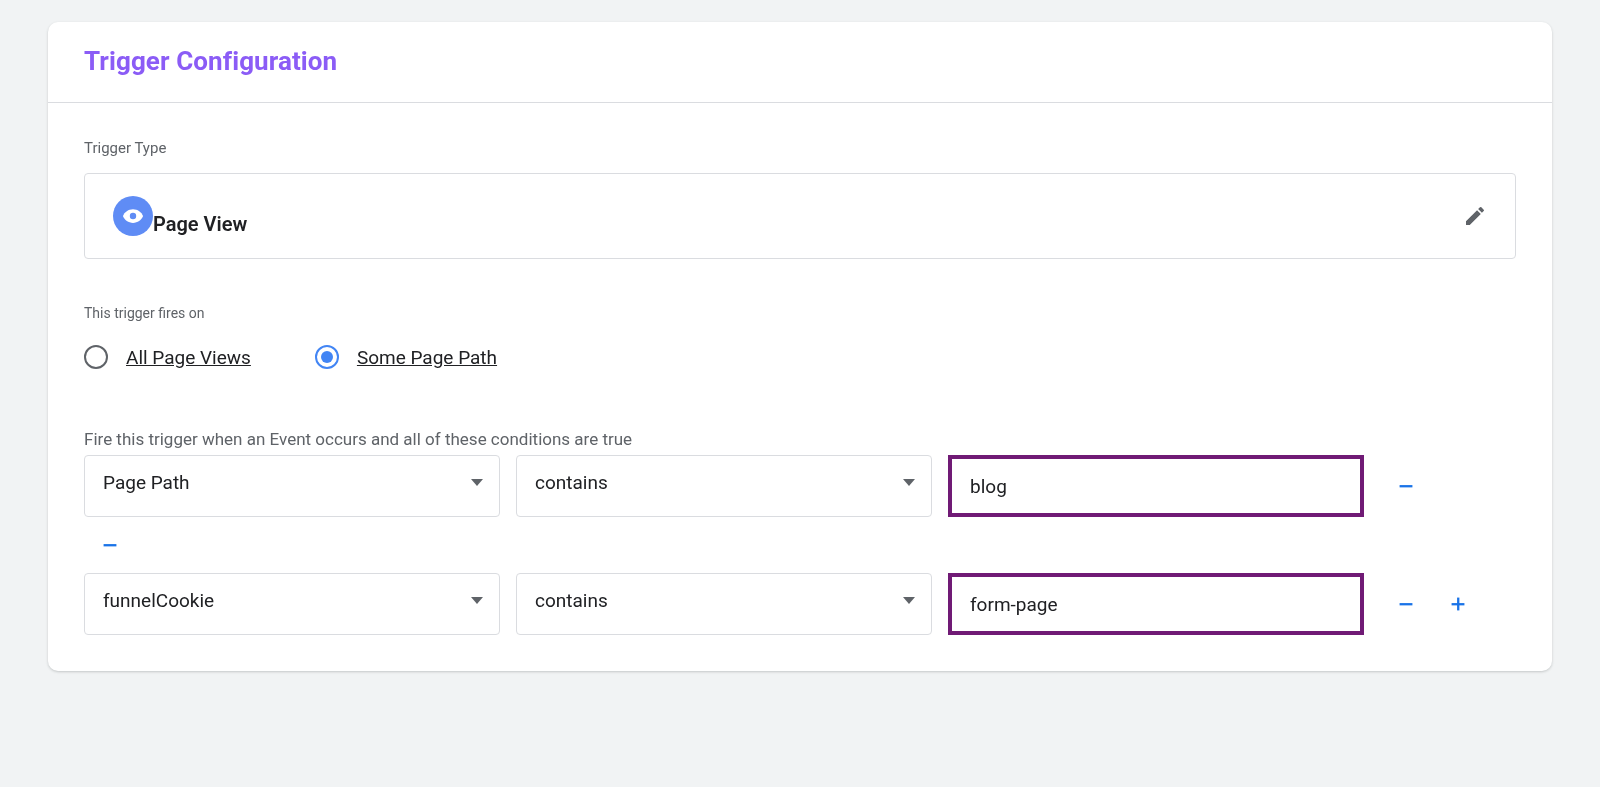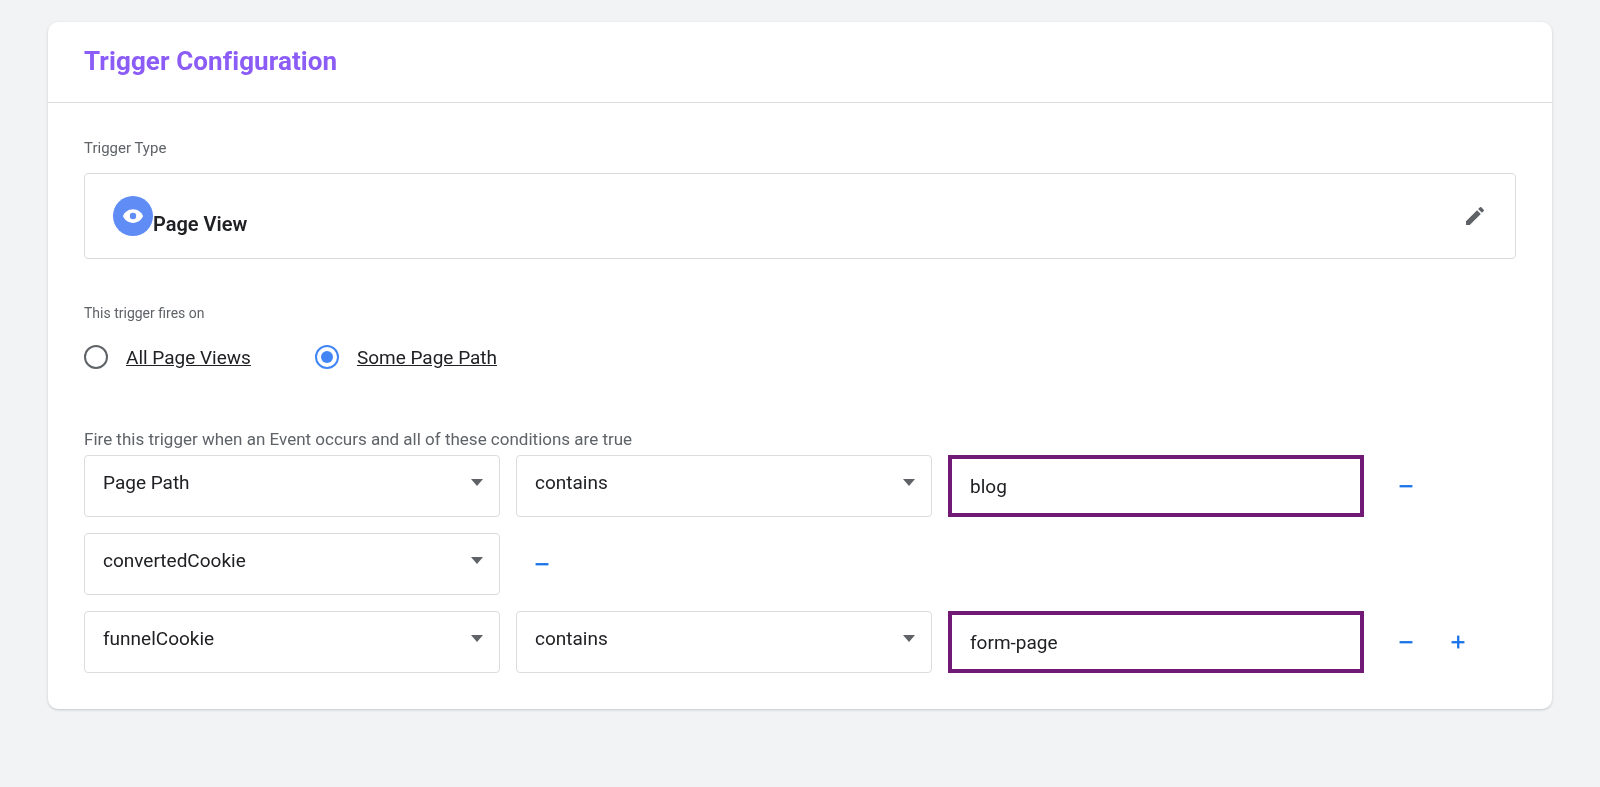--- a/index.html
+++ b/index.html
@@ -245,24 +245,20 @@
         <div class="row-actions">
           <div class="action-btn">
             <svg viewBox="0 0 24 24" fill="currentColor">
                 <rect x="5" y="11" width="14" height="2.5"></rect>
               </svg>
           </div>
         </div>
       </div>
 
       <div class="condition-row">
-        <div class="select-box">
-          <span class="select-box-text">convertedCookie</span>
-          <div class="caret-down"></div>
-        </div>
         <div class="row-actions">
           <div class="action-btn">
             <svg viewBox="0 0 24 24" fill="currentColor">
                 <rect x="5" y="11" width="14" height="2.5"></rect>
               </svg>
           </div>
         </div>
       </div>
 
       <div class="condition-row">

